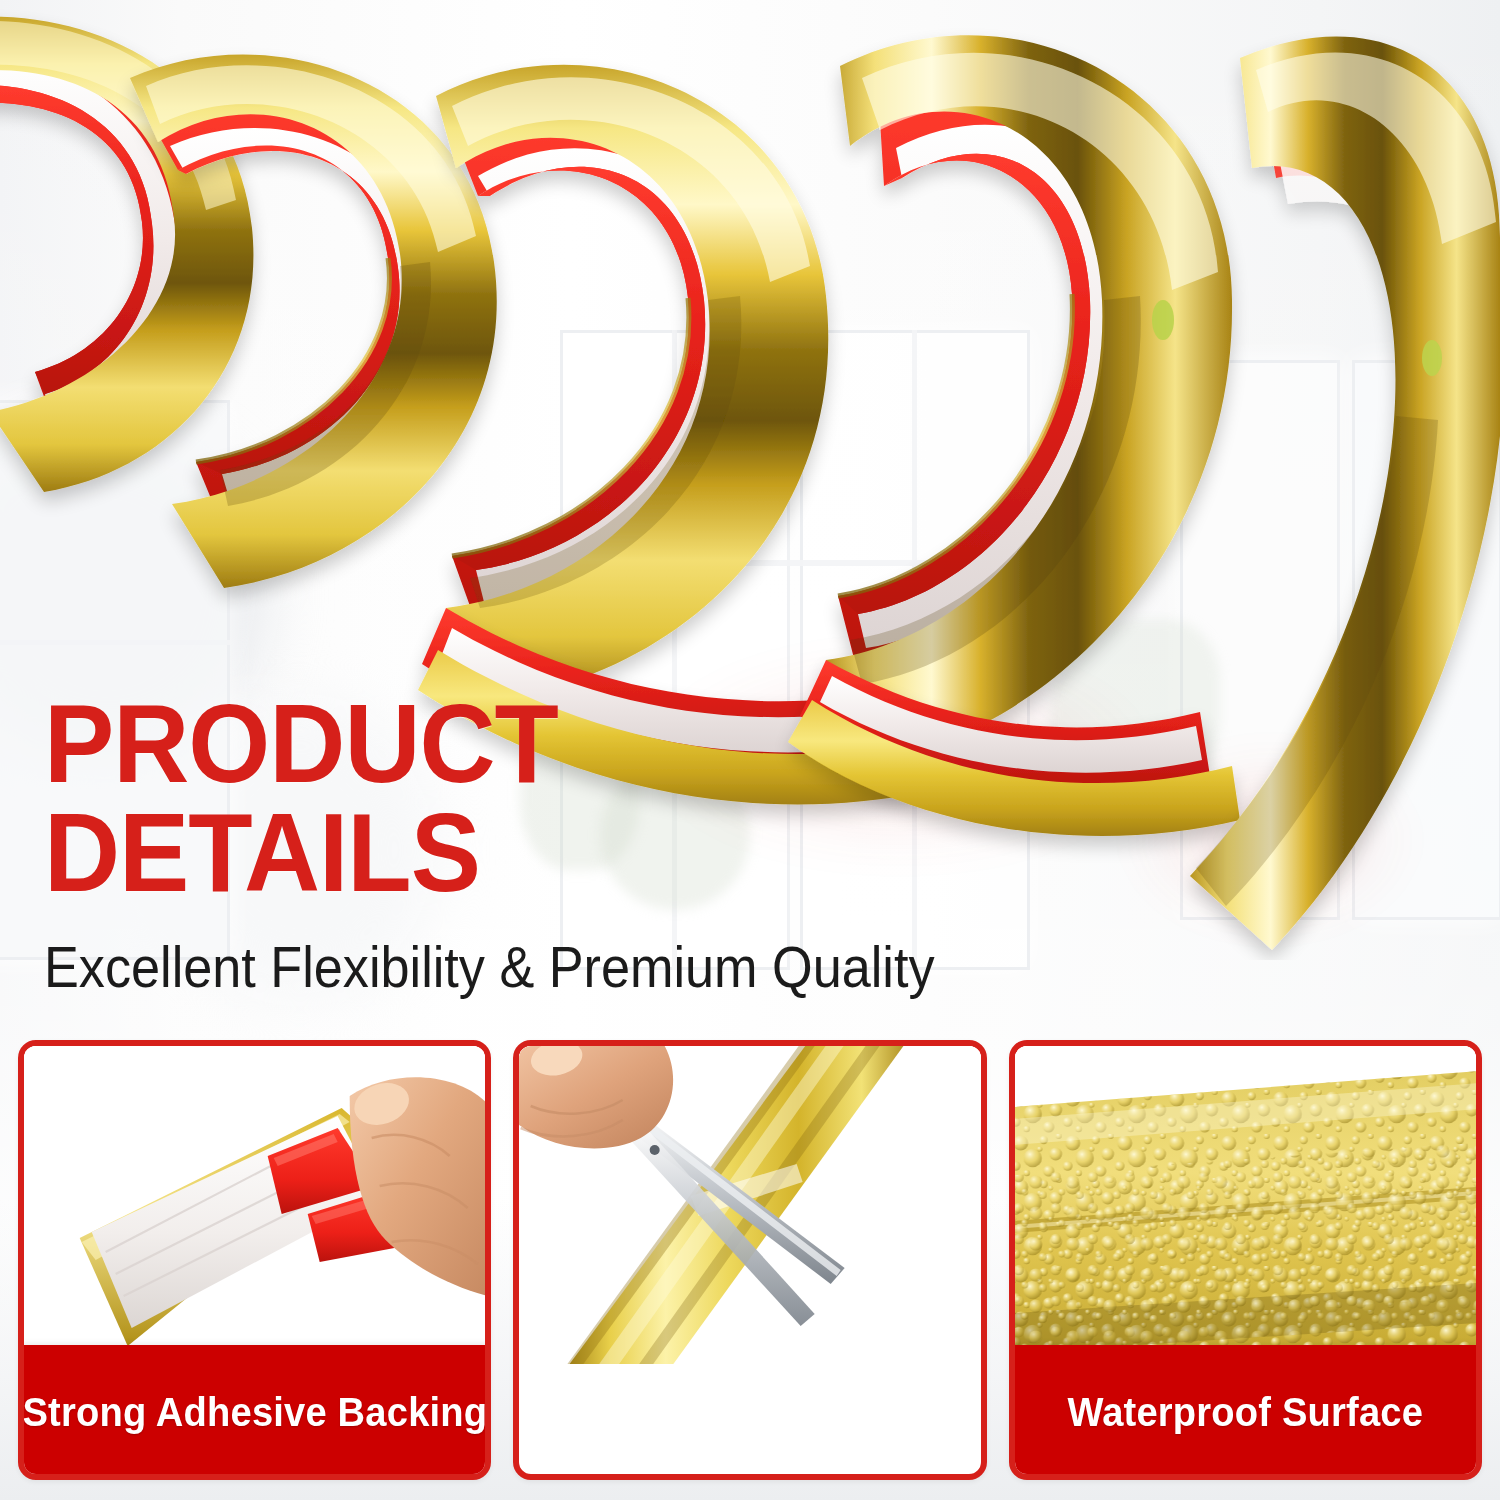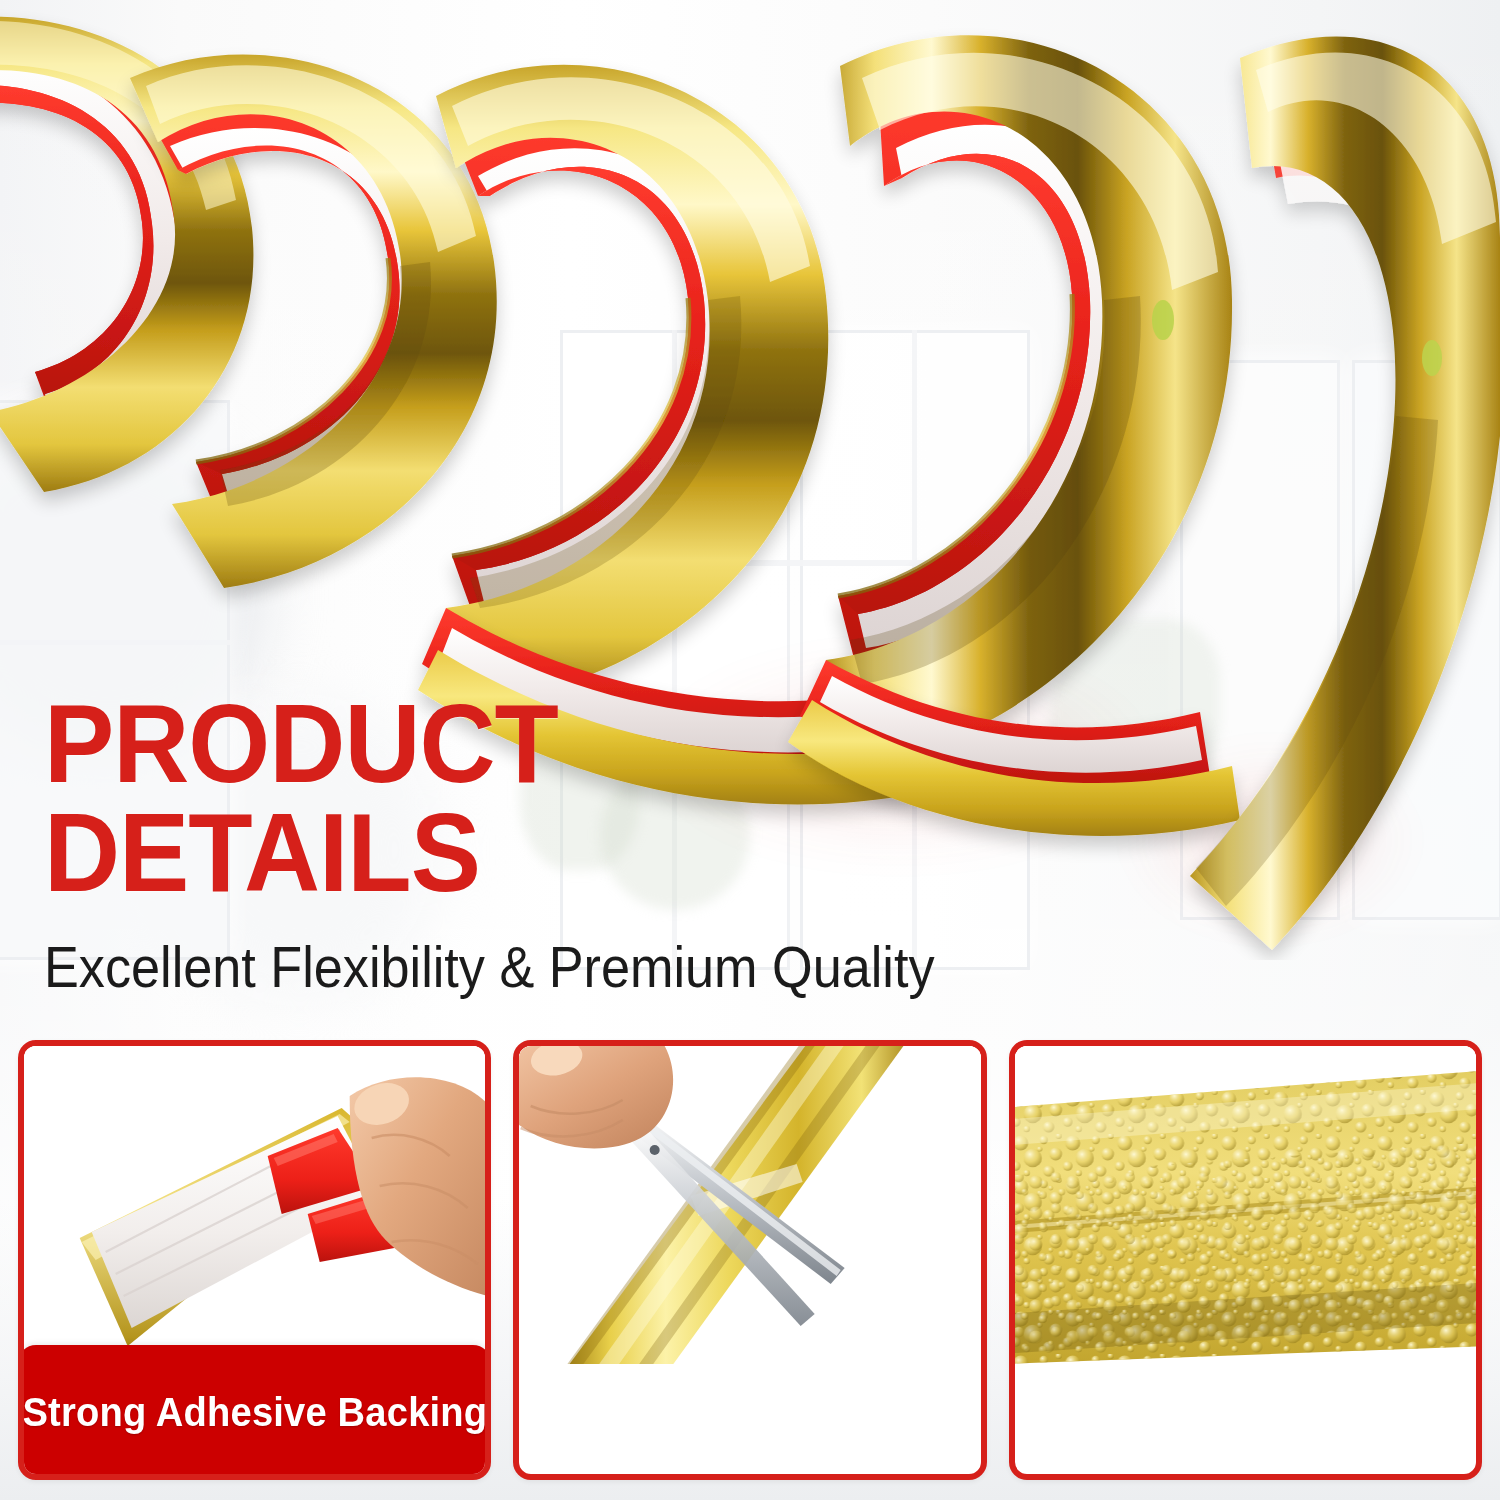--- a/index.html
+++ b/index.html
@@ -112,21 +112,21 @@
     background: #ffffff;
     overflow: hidden;
   }
   .panel-photo svg { display: block; width: 100%; height: 100%; }
 
   .caption {
     position: absolute;
     left: -6px; right: -6px; bottom: -6px;
     height: 135px;
     background: #CC0000;
-    border-radius: 18px;
+    border-radius: 4px;
     display: flex;
     align-items: center;
     justify-content: center;
     box-shadow: 0 -1px 6px rgba(0,0,0,0.10);
   }
   .caption span {
     font-family: "Liberation Sans", sans-serif;
     font-weight: 700;
     font-size: 41px;
     color: #ffffff;
@@ -469,16 +469,19 @@
 
           <path d="M -10,62 L 480,24 L 480,300 L -10,318 Z" fill="url(#dropsPat)"></path>
           <path d="M -10,130 L 480,96 L 480,250 L -10,284 Z" fill="url(#dropsPat2)" opacity="0.85"></path>
 
           <path d="M -10,268 L 480,236 L 480,276 L -10,308 Z" fill="#6E5B10" opacity="0.30"></path>
           <path d="M -10,268 L 480,236 L 480,276 L -10,308 Z" fill="url(#dropsPat2)" opacity="0.6"></path>
 
           <path d="M -10,74 L 480,36 L 480,62 L -10,100 Z" fill="#FFFBDE" opacity="0.35"></path>
         </svg>
       </div>
+      <div class="caption">
+        <span>Waterproof Surface</span>
+      </div>
     </div>
 
   </div>
 </div>
 
 </body></html>

